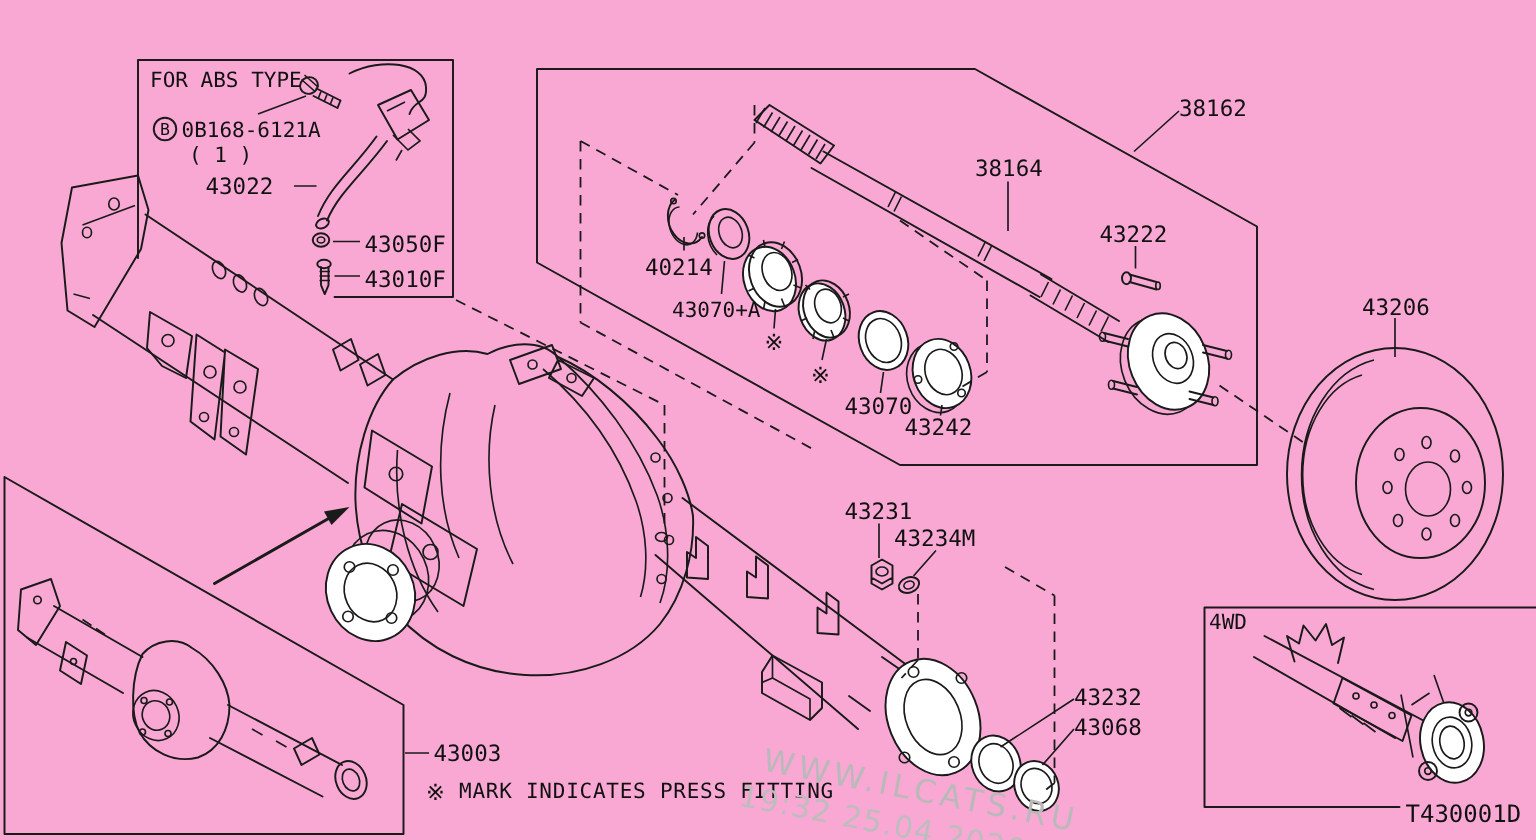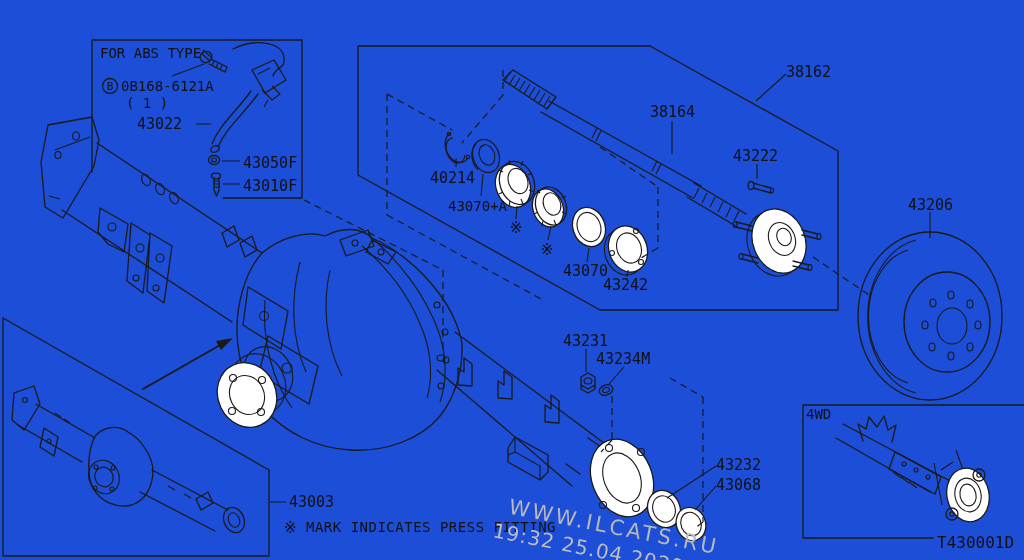--- a/index.html
+++ b/index.html
@@ -1,16 +1,16 @@
 <!DOCTYPE html>
 <html><head>
 <meta charset="utf-8">
 <style>
   html,body{margin:0;padding:0;background:#fff;}
-  #stage{position:relative;width:1024px;height:560px;background:#1d4ed8;overflow:hidden;
+  #stage{position:relative;width:1024px;height:560px;background:#f9a8d4;overflow:hidden;
          font-family:"DejaVu Sans Mono", monospace;}
   svg{position:absolute;left:0;top:0;}
   svg *{vector-effect:non-scaling-stroke;}
   .ln{fill:none;stroke:#1a1a1a;stroke-width:1.3;stroke-linecap:round;stroke-linejoin:round;}
   .lnthin{fill:none;stroke:#1a1a1a;stroke-width:1.1;}
   .dash{fill:none;stroke:#1a1a1a;stroke-width:1.2;stroke-dasharray:7 5;}
   .fillw{fill:#ffffff;stroke:#1a1a1a;stroke-width:1.3;}
   .lbl{font-family:"DejaVu Sans Mono",monospace;font-size:15px;fill:#111;}
   .lbl14{font-family:"DejaVu Sans Mono",monospace;font-size:14px;fill:#111;}
   .sym{font-family:"DejaVu Sans",sans-serif;font-size:15px;fill:#111;}

